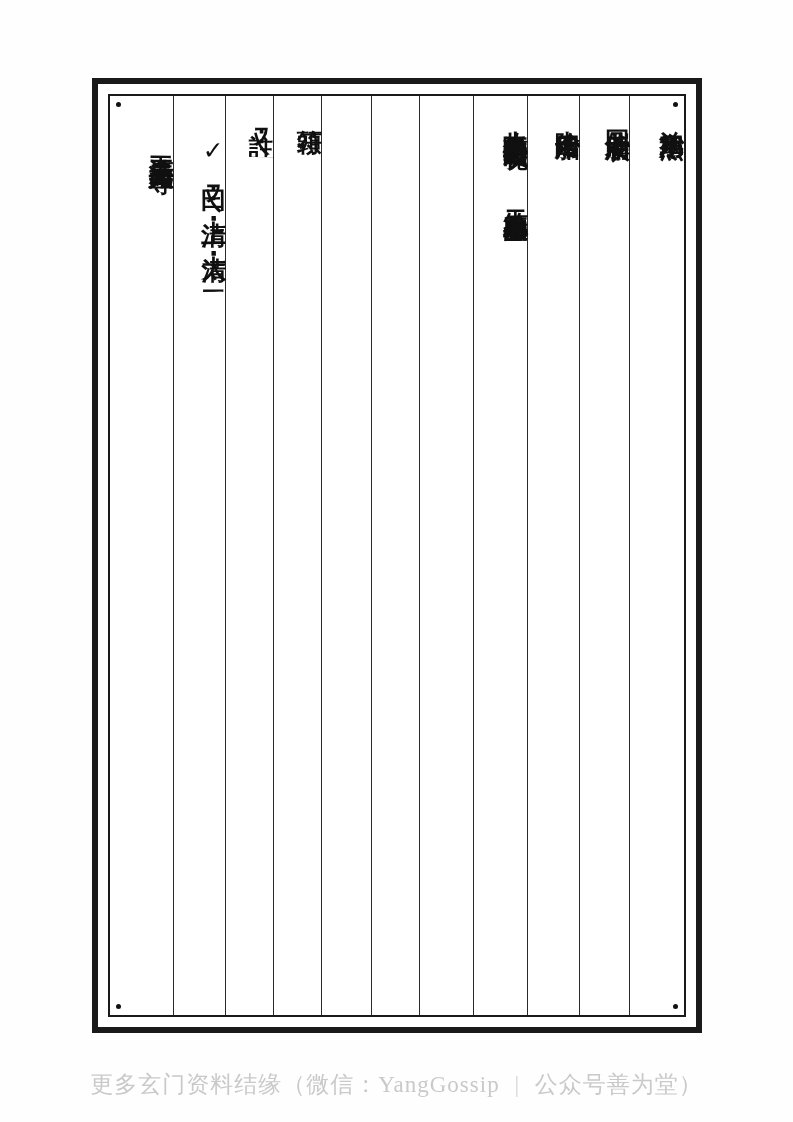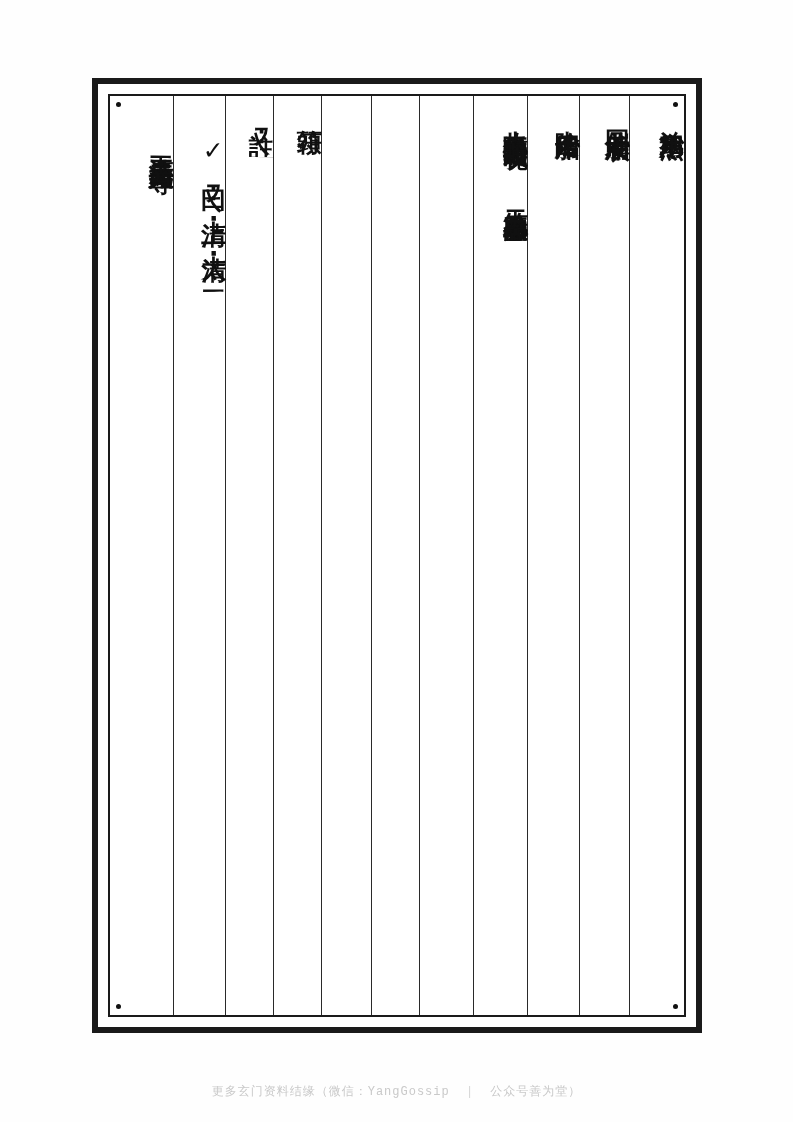--- a/index.html
+++ b/index.html
@@ -119,22 +119,22 @@
   .slant-a { transform: rotate(0.4deg); }
   .slant-b { transform: rotate(-0.3deg); }
 
   
   .footer {
     position: absolute;
     left: 0;
     bottom: 22px;
     width: 100%;
     text-align: center;
-    font-family: Liberation Mono, monospace;
-    font-size: 12px;
+    font-family: Liberation Serif, serif;
+    font-size: 23px;
     color: #c9c9c9;
     letter-spacing: 1px;
     user-select: none;
   }
   .footer .sep { margin: 0 8px; color: #d5d5d5; }
 </style>
 </head>
 <body>
 
 <div class="page">

